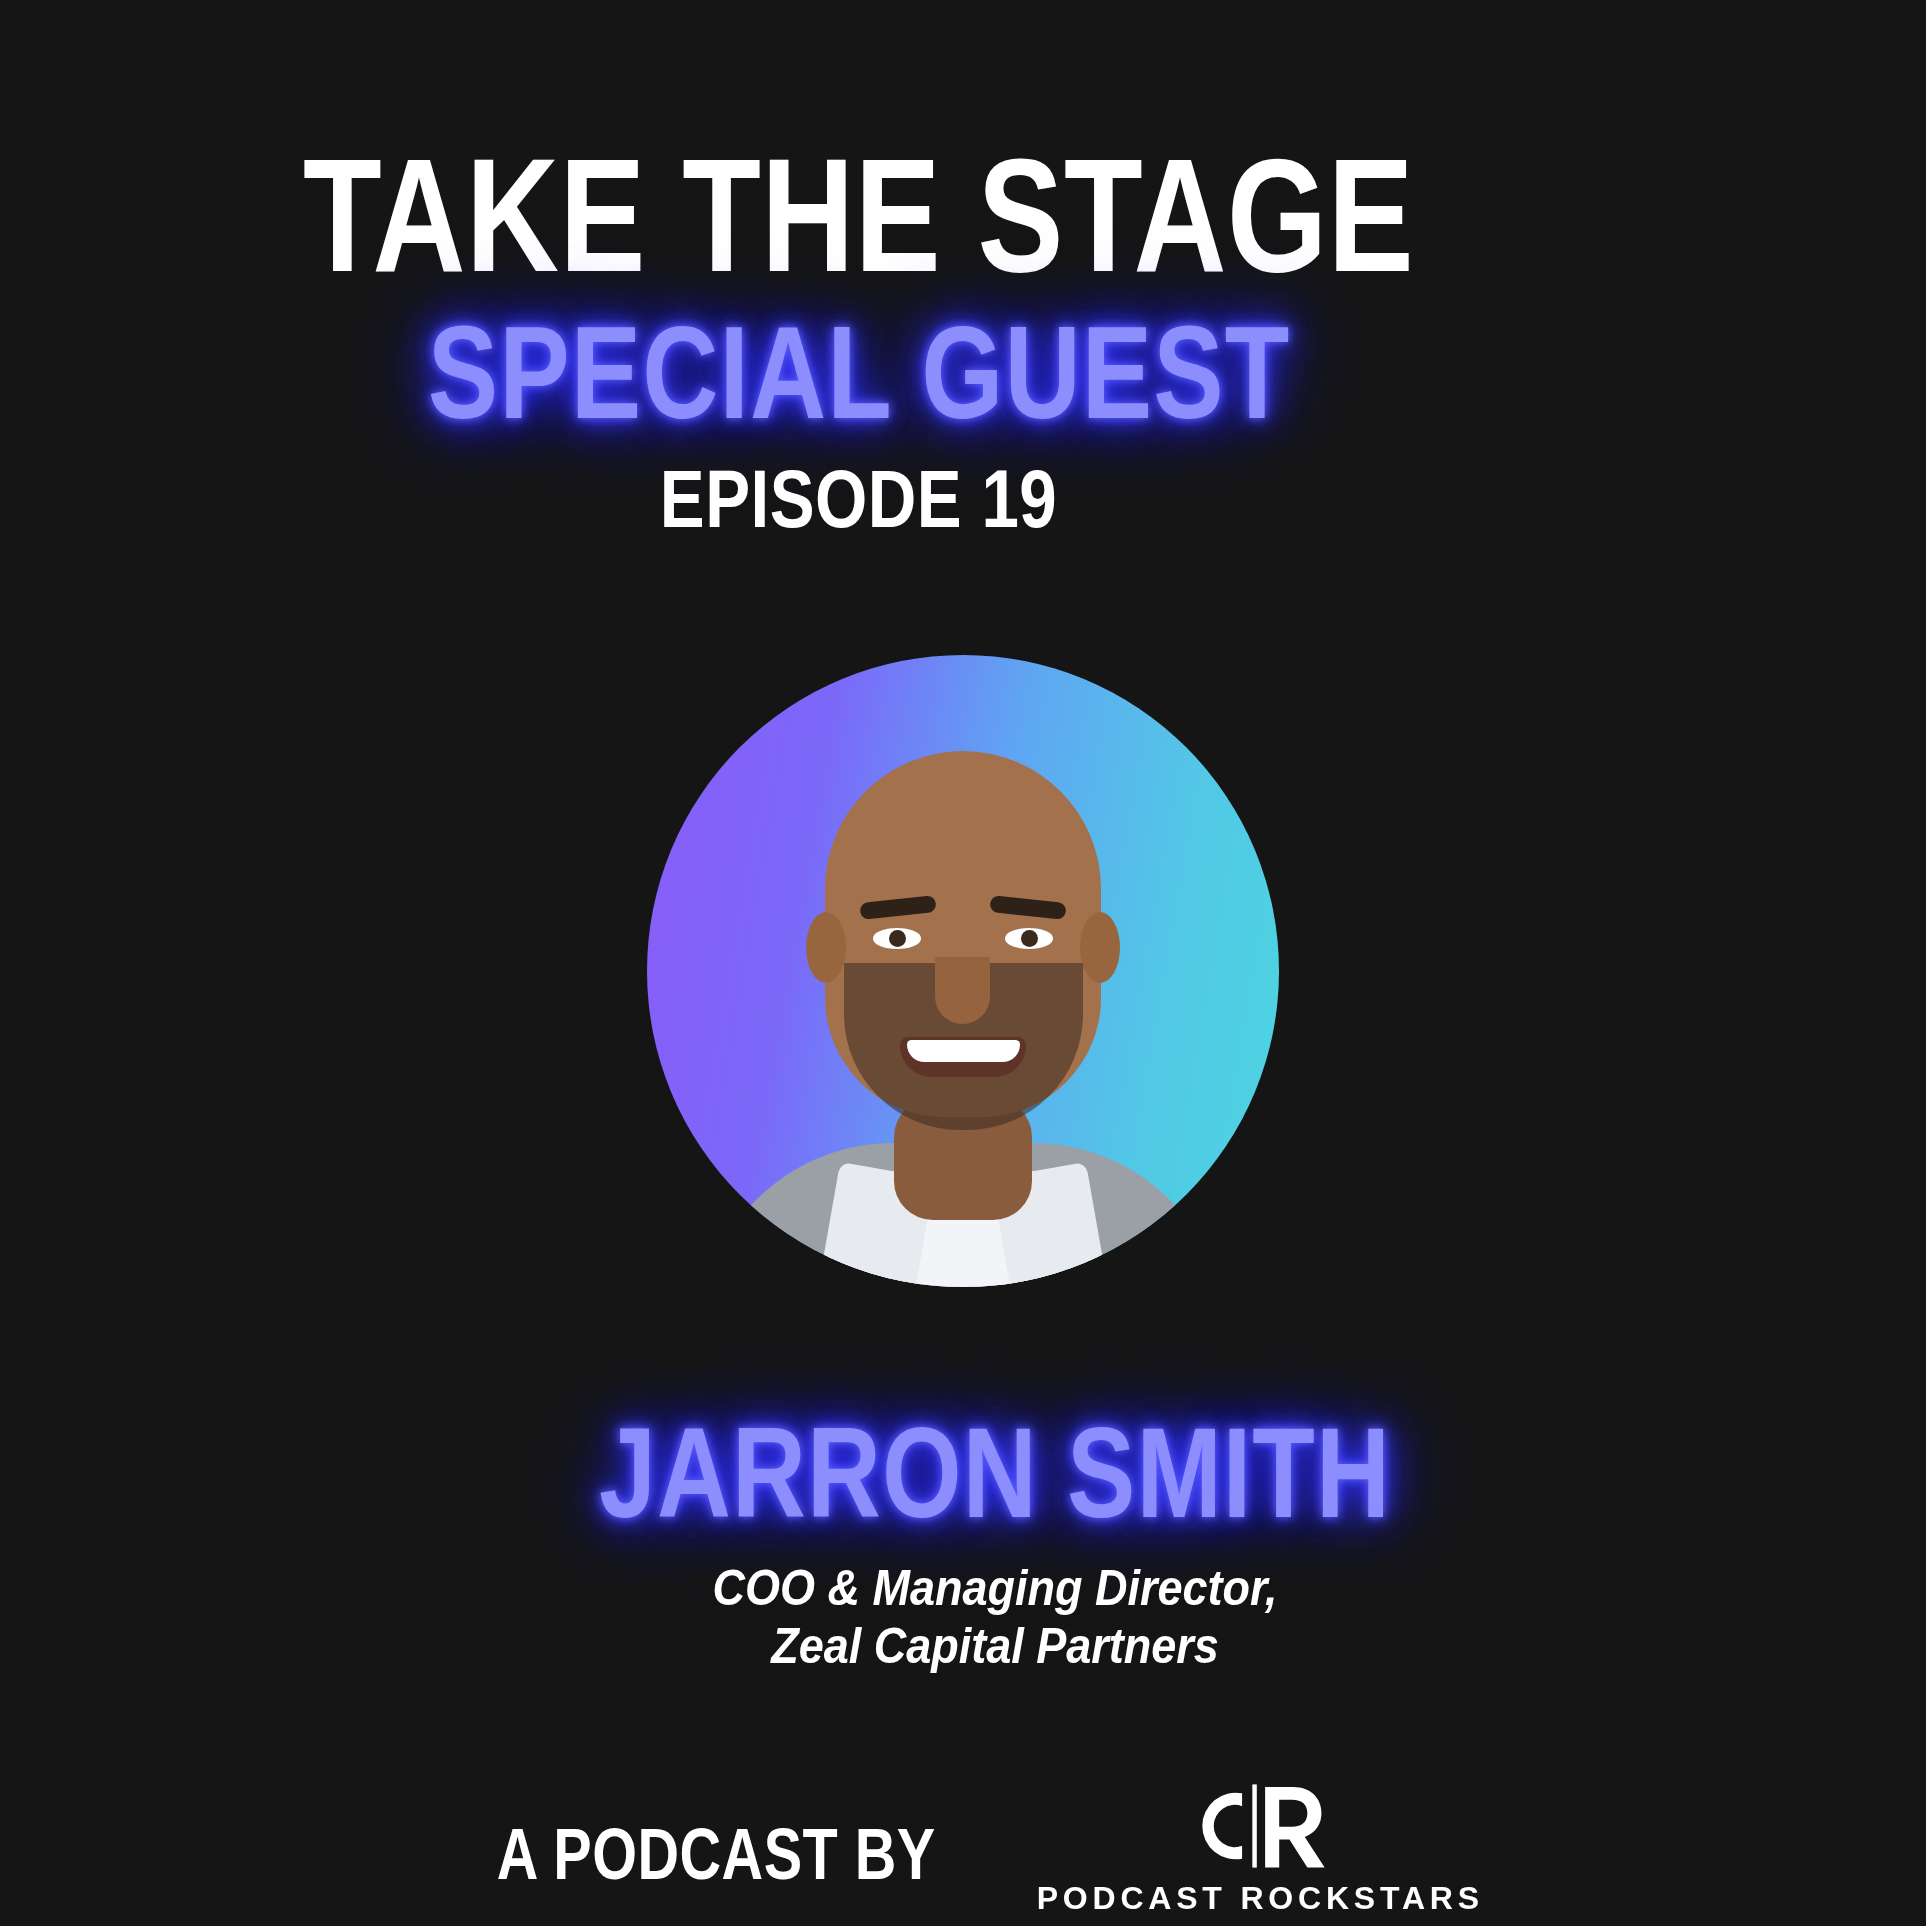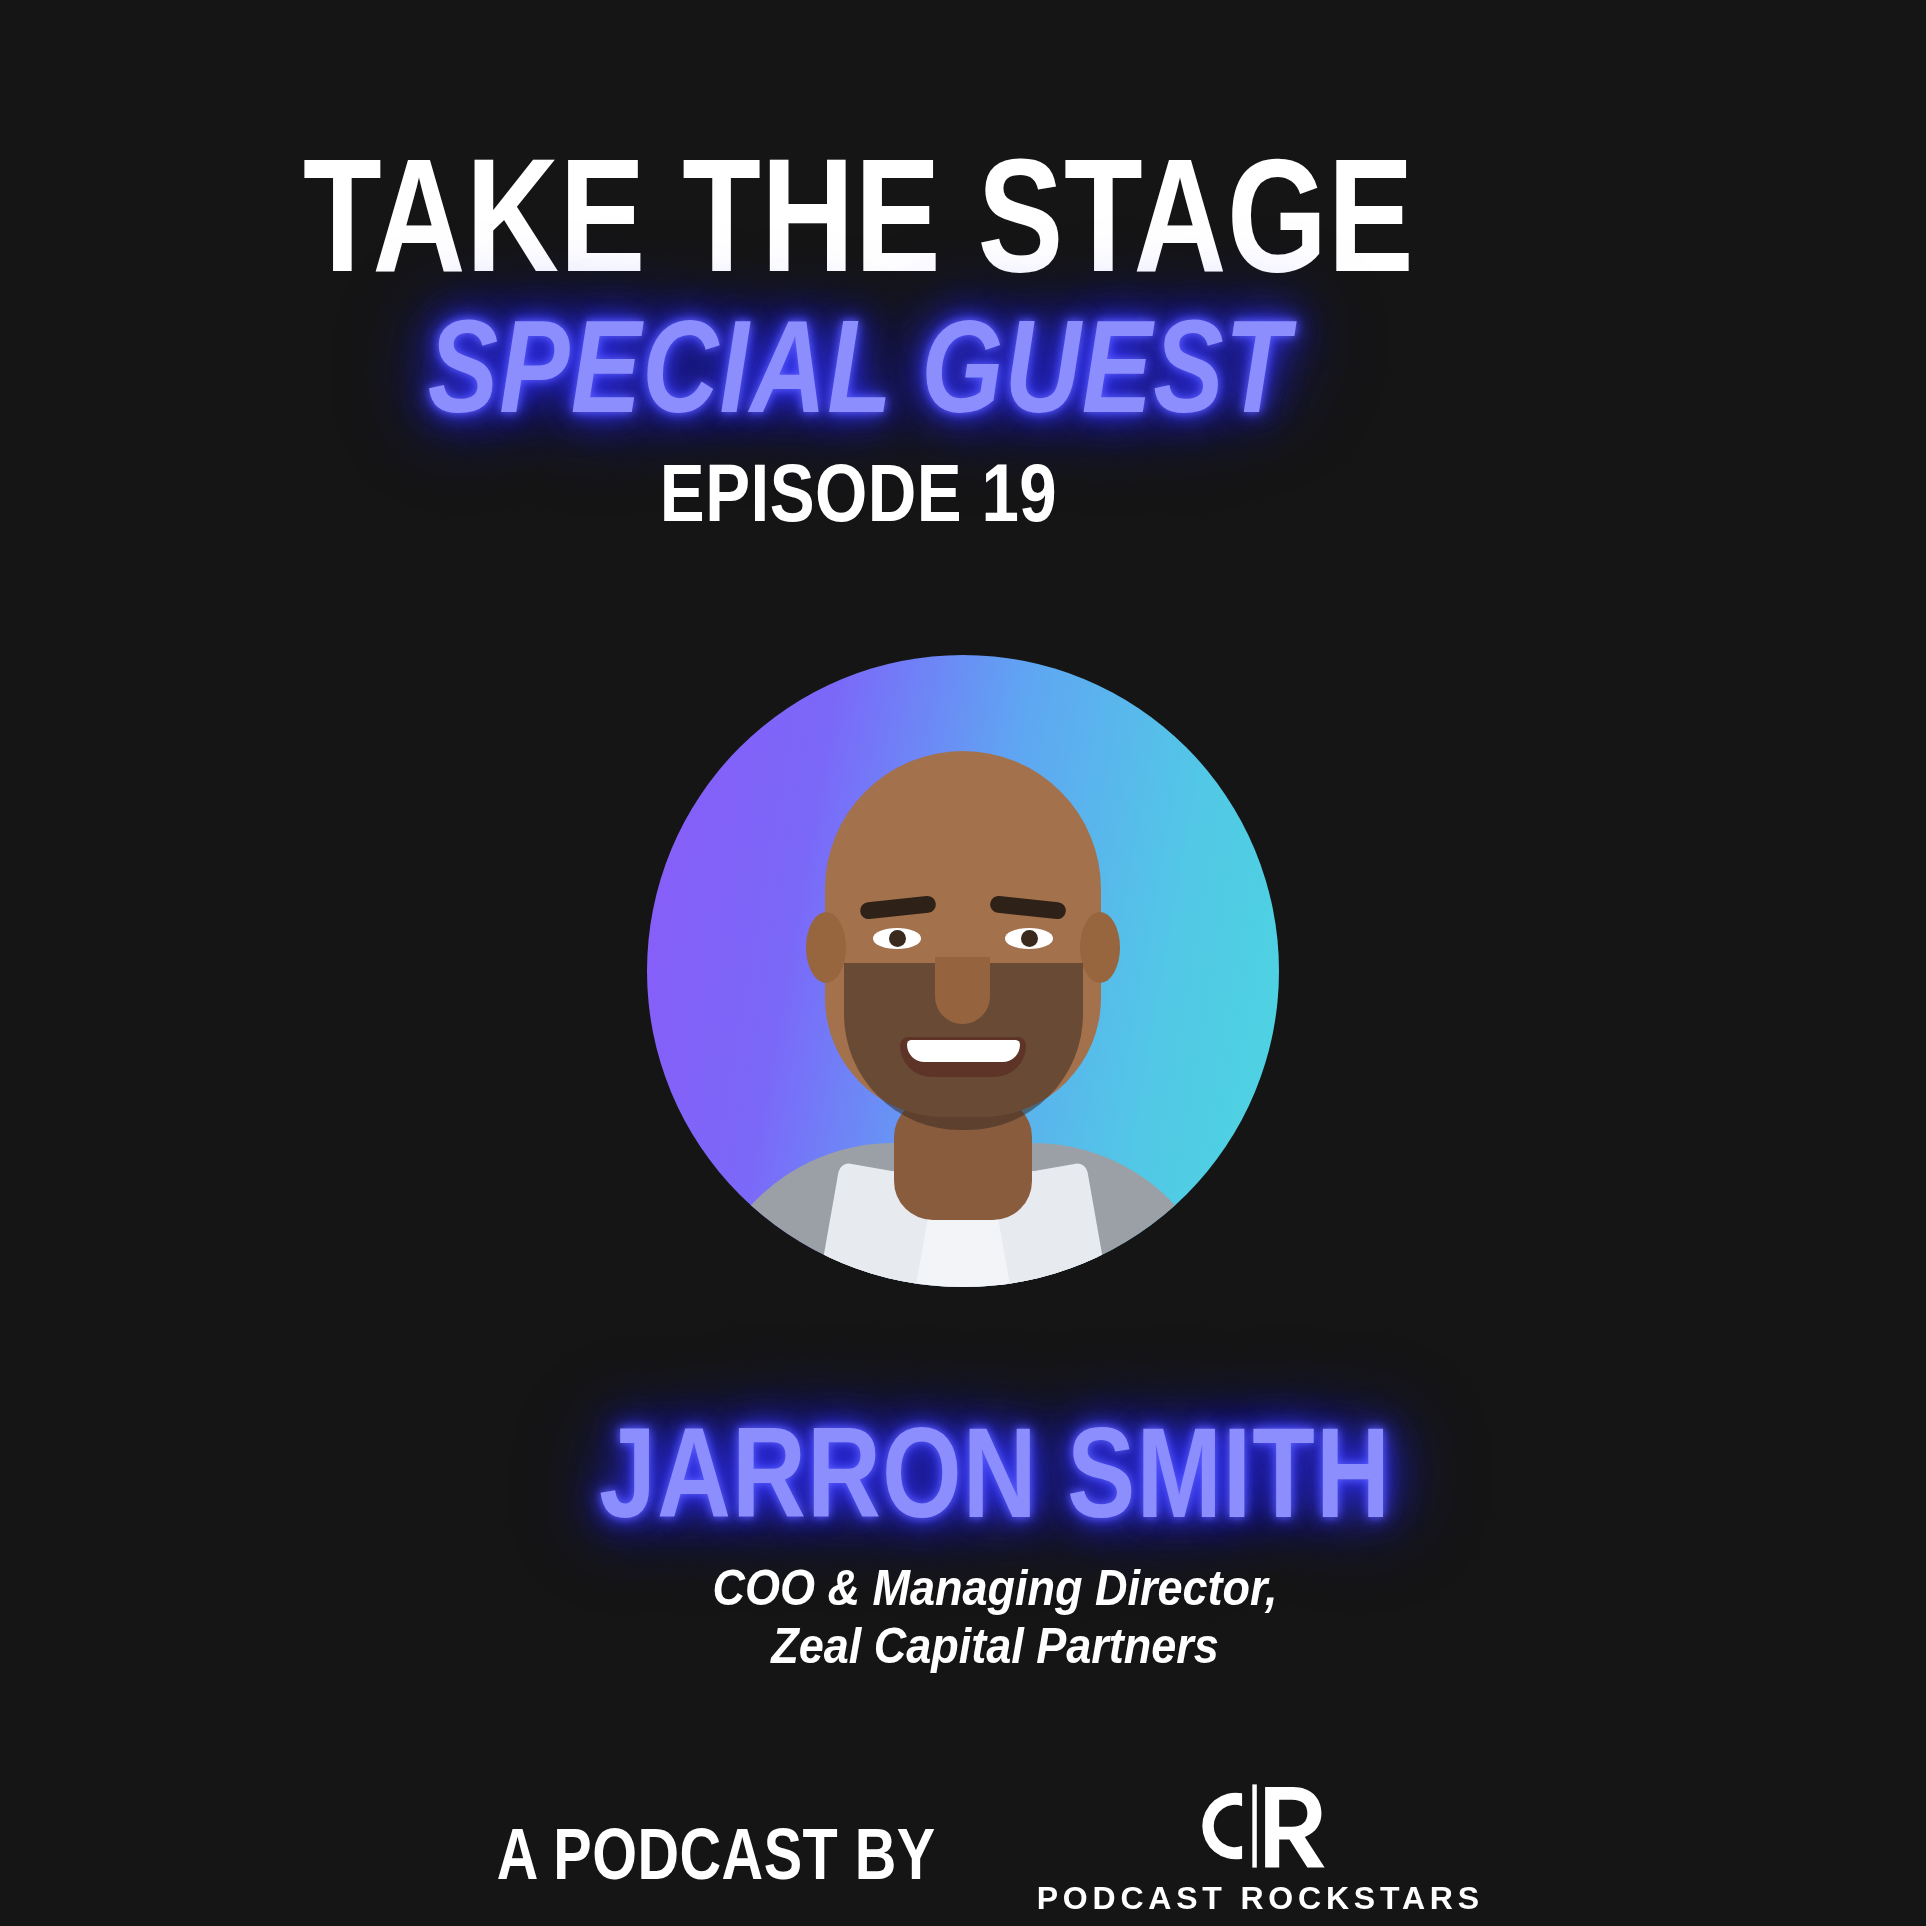--- a/index.html
+++ b/index.html
@@ -39,22 +39,21 @@
     display: block;
     color: #ffffff;
     font-size: 161px;
     line-height: 1.0;
     letter-spacing: 0.6px;
     transform: scaleX(0.80);
   }
 
   #special-guest-wrap {
     display: block;
-    margin-top: 5px;
-    font-style: italic;
+    margin-top: 11px;
   }
 
   #special-guest {
     display: inline-block;
     color: #8b8efc;
     font-size: 132px;
     line-height: 1.0;
     letter-spacing: 1.3px;
     transform: scaleX(0.80);
     text-shadow:

